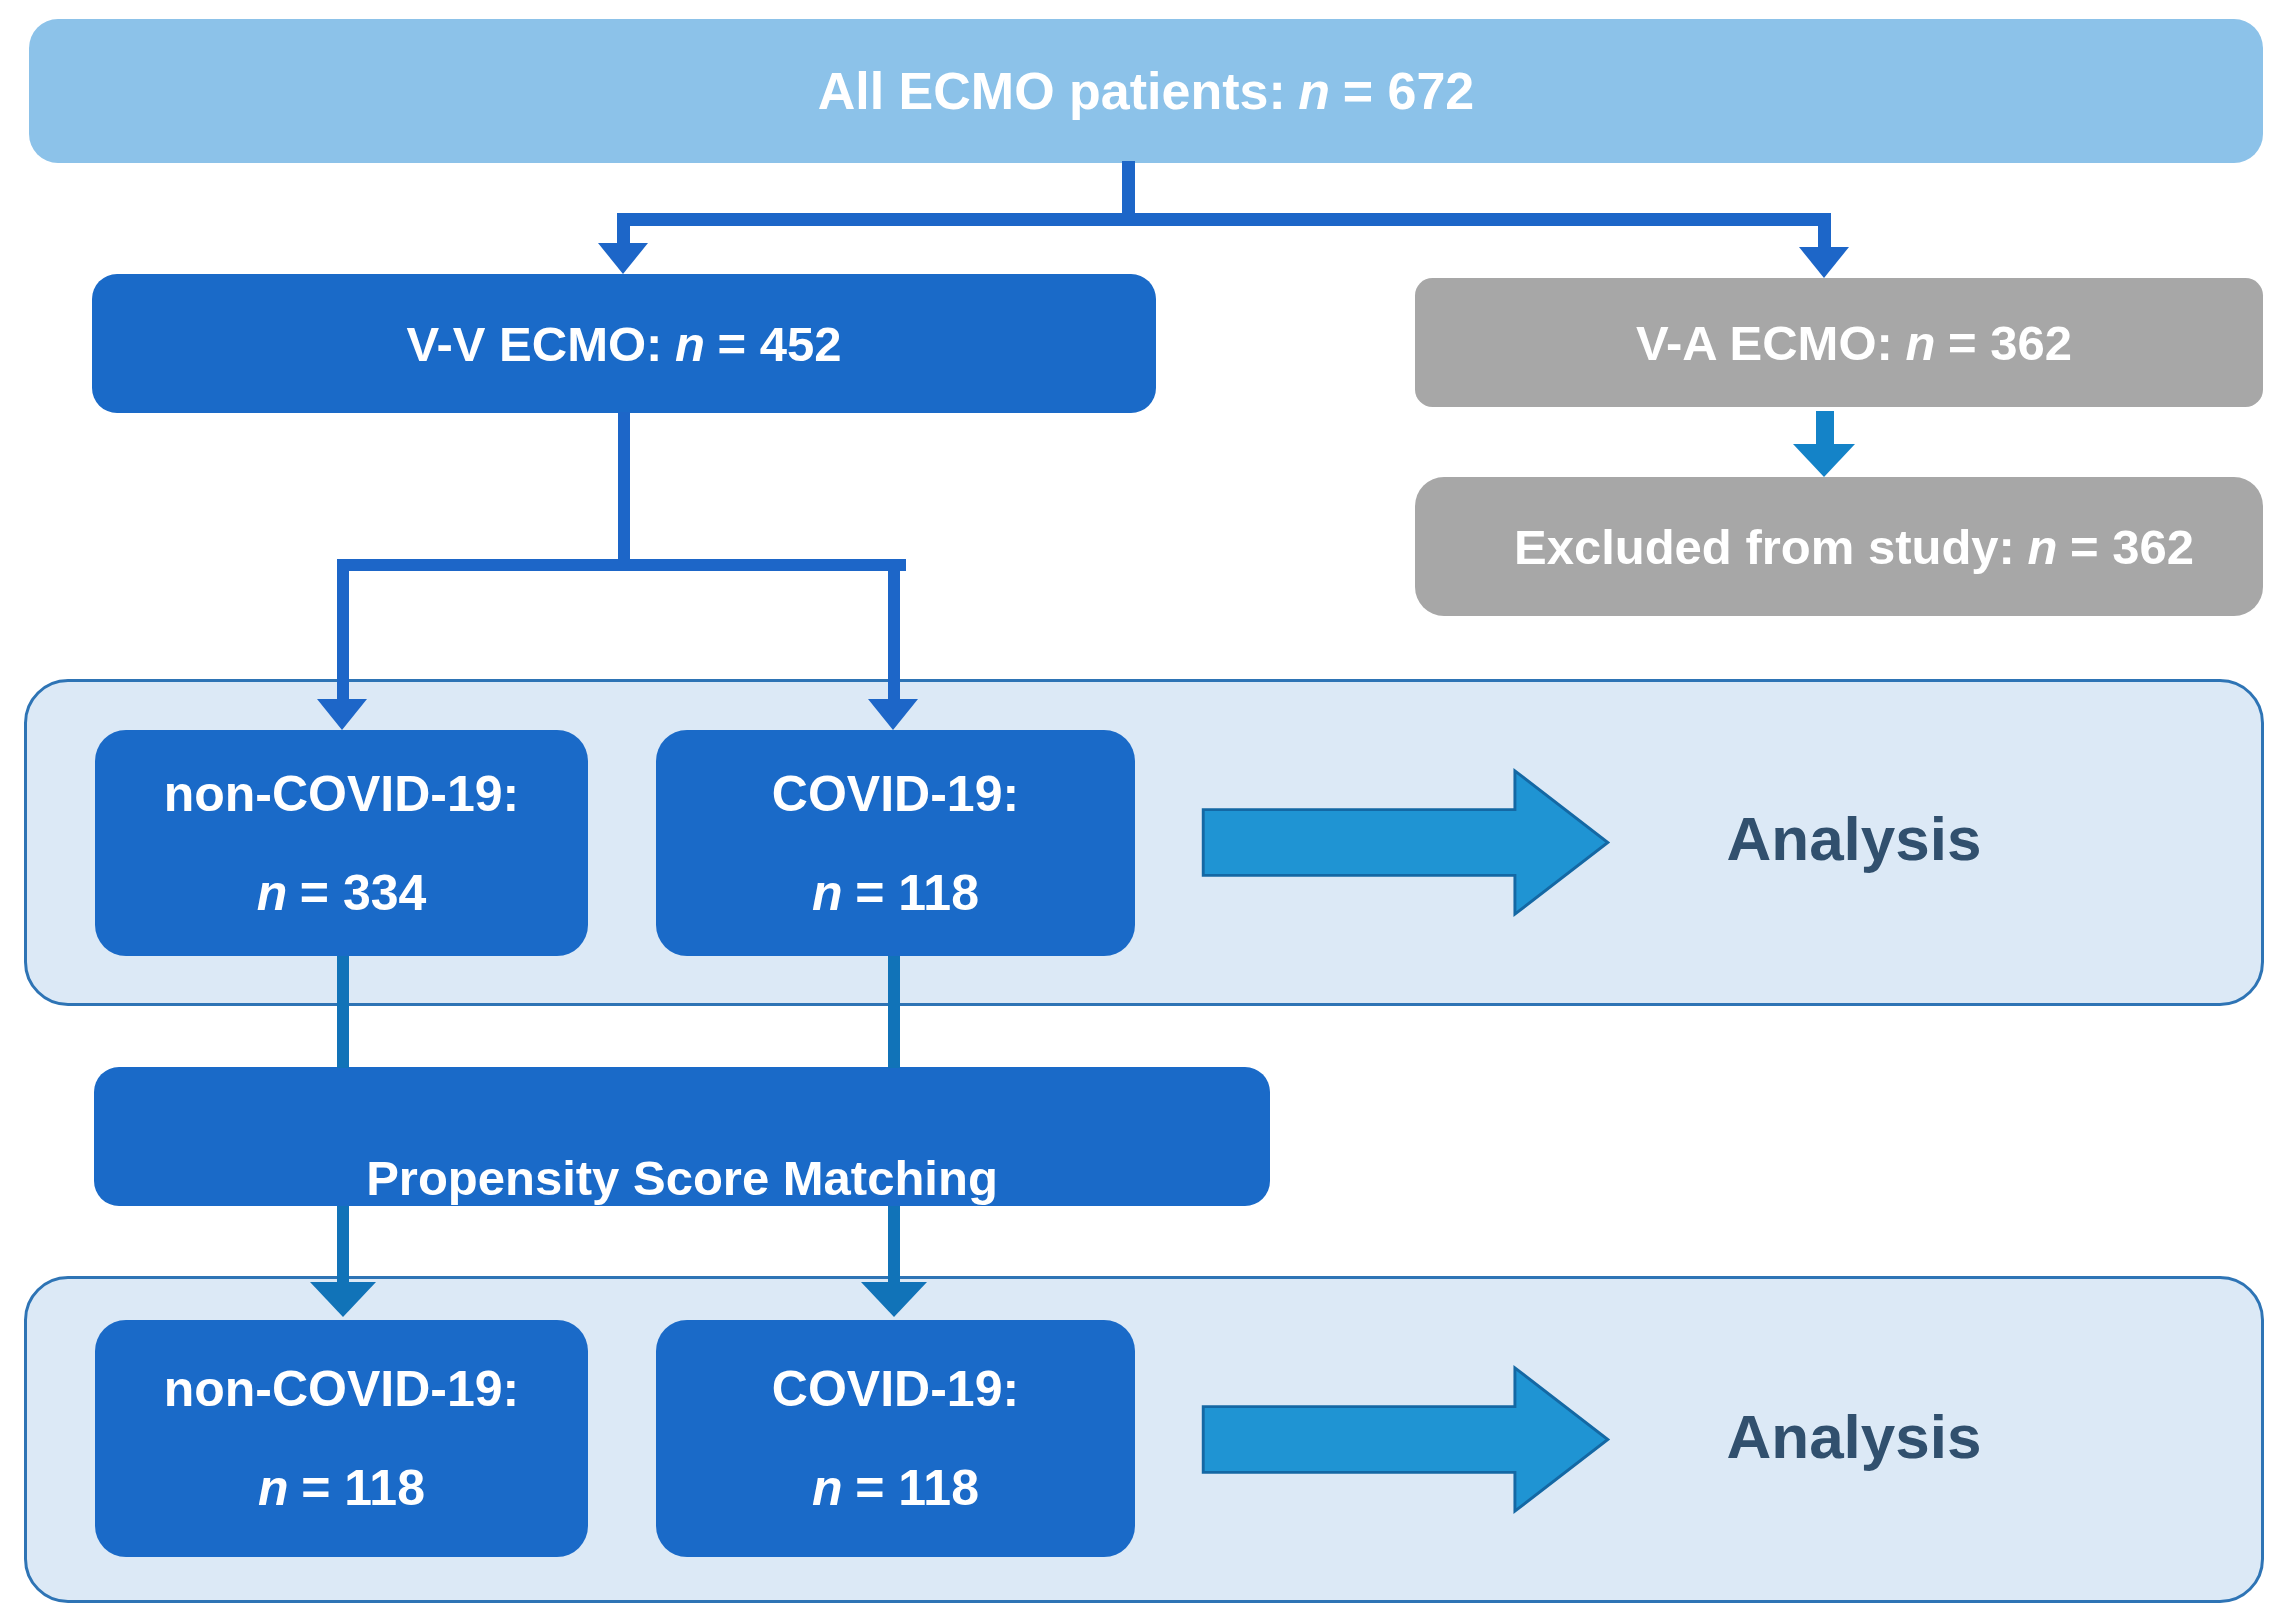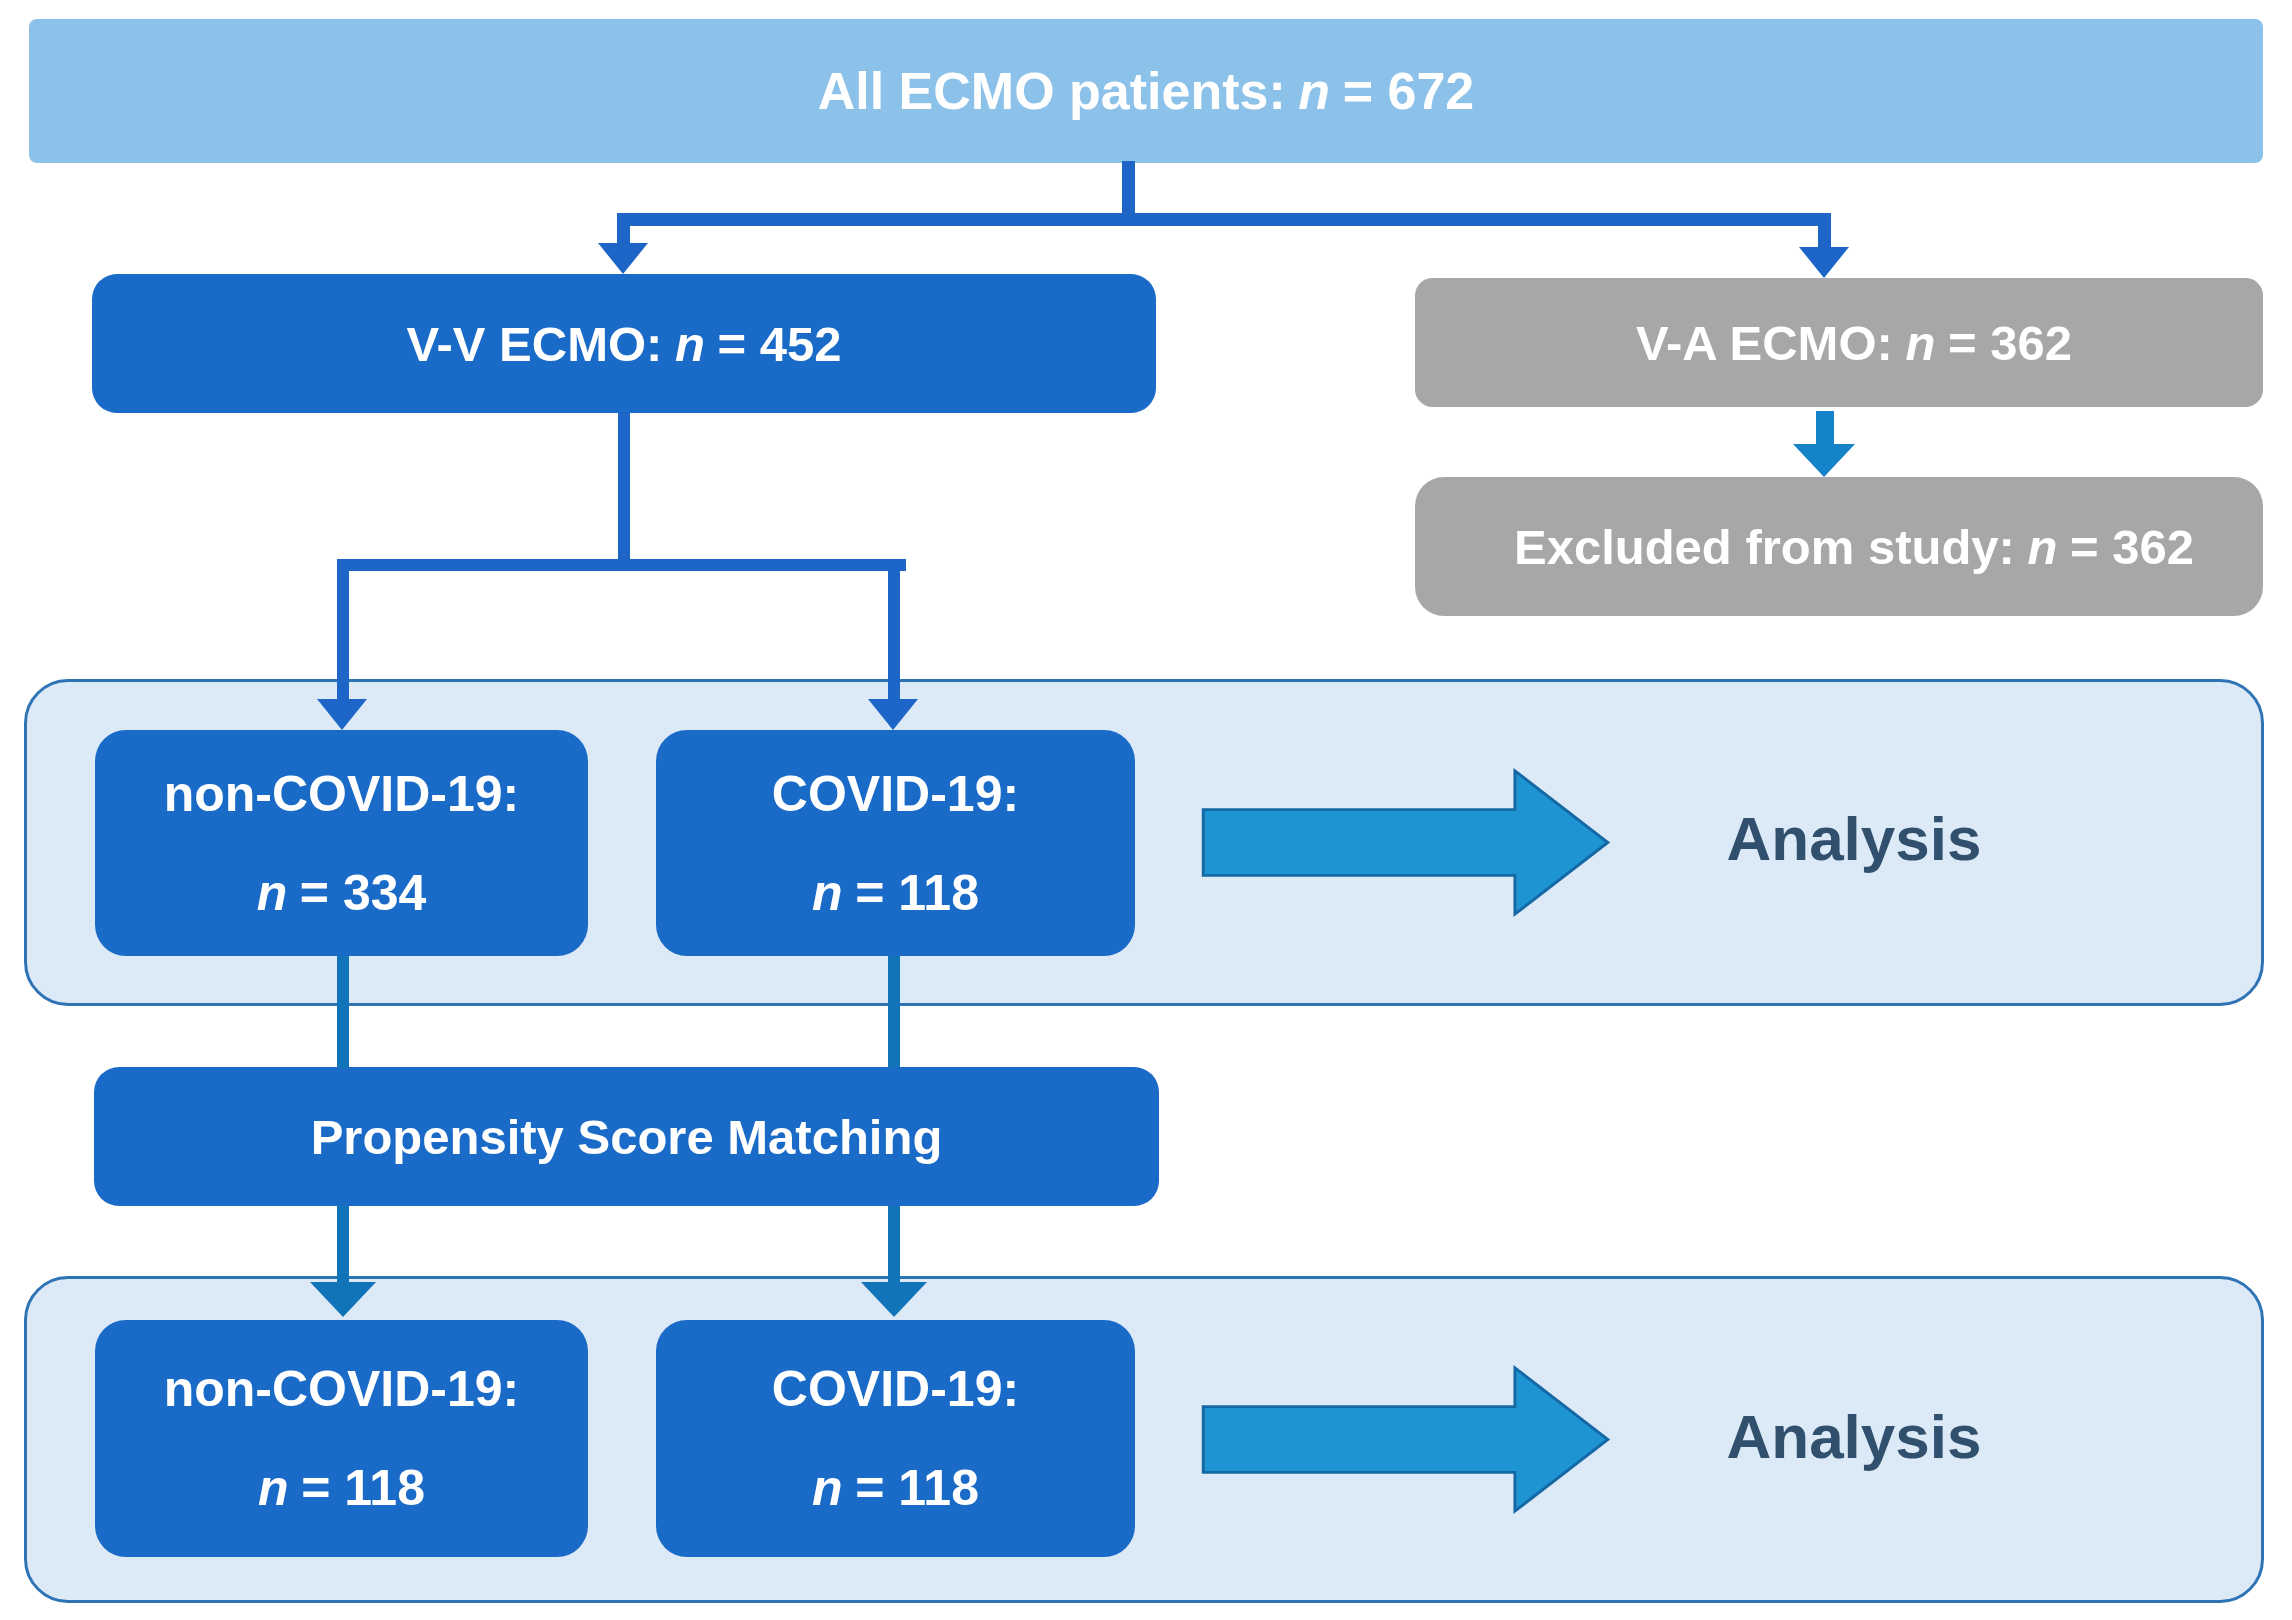--- a/index.html
+++ b/index.html
@@ -48,21 +48,21 @@
     <polygon points="2,44 324,44 324,4 420,78 324,152 324,112 2,112"></polygon>
   </svg>
 
   <div class="abs analysis" style="left:1650px;top:803px;width:408px;height:78px;">
     <span>Analysis</span>
   </div>
   <div class="abs analysis" style="left:1650px;top:1401px;width:408px;height:78px;">
     <span>Analysis</span>
   </div>
 
-  <div class="abs node top-label" style="left:29px;top:19.4px;width:2234px;height:144px;border-radius:8px;background:var(--light-blue);">
+  <div class="abs node top-label" style="left:29px;top:19.4px;width:2234px;height:144px;border-radius:29px;background:var(--light-blue);">
     <span class="row">
         <span>All ECMO patients:</span>
         <i>n</i>
         <span>= 672</span>
       </span>
   </div>
 
   <div class="abs node blue single" style="left:92px;top:274px;width:1064px;height:139px;border-radius:25px;">
     <span class="row">
         <span>V-V ECMO:</span>
@@ -96,21 +96,21 @@
   </div>
 
   <div class="abs node blue two-line" style="left:656px;top:730px;width:479px;height:226px;border-radius:31px;">
     <span>COVID-19:</span>
     <span class="row">
         <i>n</i>
         <span>= 118</span>
       </span>
   </div>
 
-  <div class="abs node blue single" style="left:94px;top:1067px;width:1065px;height:139px;border-radius:25px;">
+  <div class="abs node blue single" style="left:94px;top:1067px;width:1176px;height:139px;border-radius:25px;align-items:flex-end;">
     <span>Propensity Score Matching</span>
   </div>
 
   <div class="abs node blue two-line" style="left:95px;top:1320px;width:493px;height:237px;border-radius:31px;">
     <span>non-COVID-19:</span>
     <span class="row">
         <i>n</i>
         <span>= 118</span>
       </span>
   </div>

